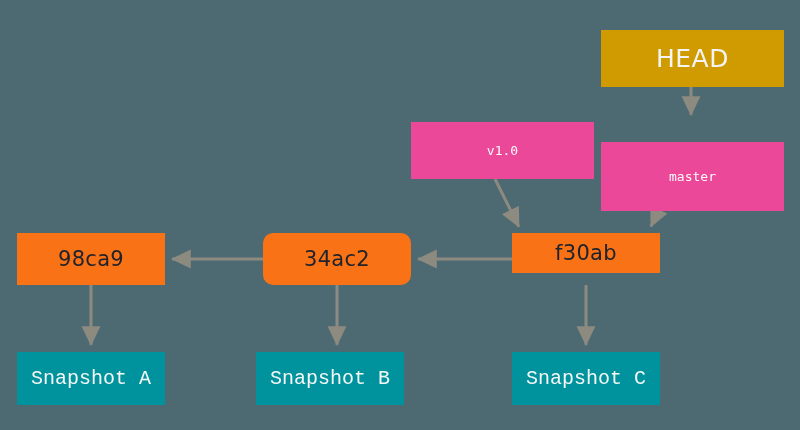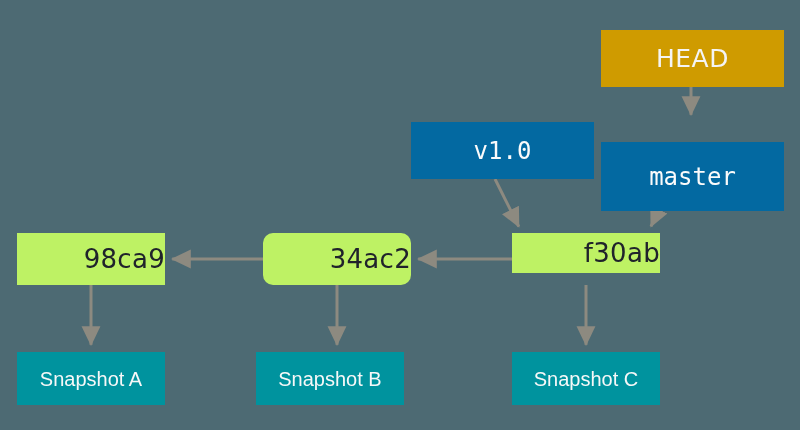--- a/index.html
+++ b/index.html
@@ -28,37 +28,36 @@
     white-space: pre;
   }
   .node-head {
     background: #cf9b00;
     color: #f4f4f4;
     font-family: "DejaVu Sans", sans-serif;
     font-size: 25px;
     letter-spacing: 0.5px;
   }
   .node-ref {
-    background: #0369a1;
+    background: #ec4899;
     color: #fbfbfb;
     font-family: "DejaVu Sans Mono", monospace;
-    font-size: 24px;
+    font-size: 13px;
   }
   .node-commit {
-    background: #bef264;
+    background: #f97316;
     color: #20232b;
     font-family: "DejaVu Sans", sans-serif;
-    font-size: 26px;
+    font-size: 21px;
     letter-spacing: 0.3px;
-    justify-content: flex-end;
   }
   .node-snapshot {
     background: #00939e;
     color: #f6f8f8;
-    font-family: Liberation Sans, sans-serif;
+    font-family: Liberation Mono, monospace;
     font-size: 20px;
   }
   #edges {
     position: absolute;
     left: 0;
     top: 0;
     width: 800px;
     height: 430px;
     pointer-events: none;
   }

